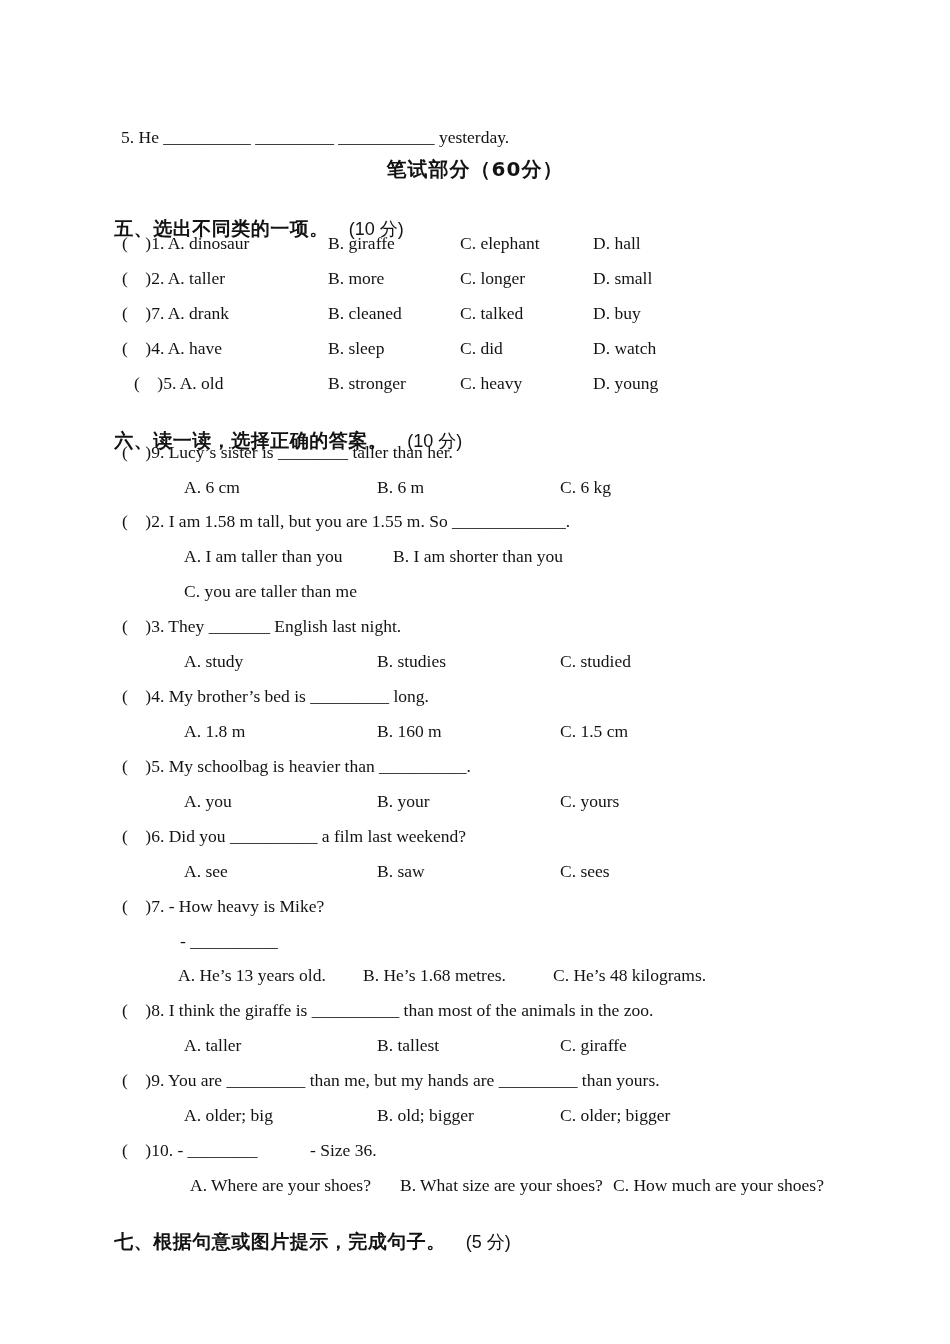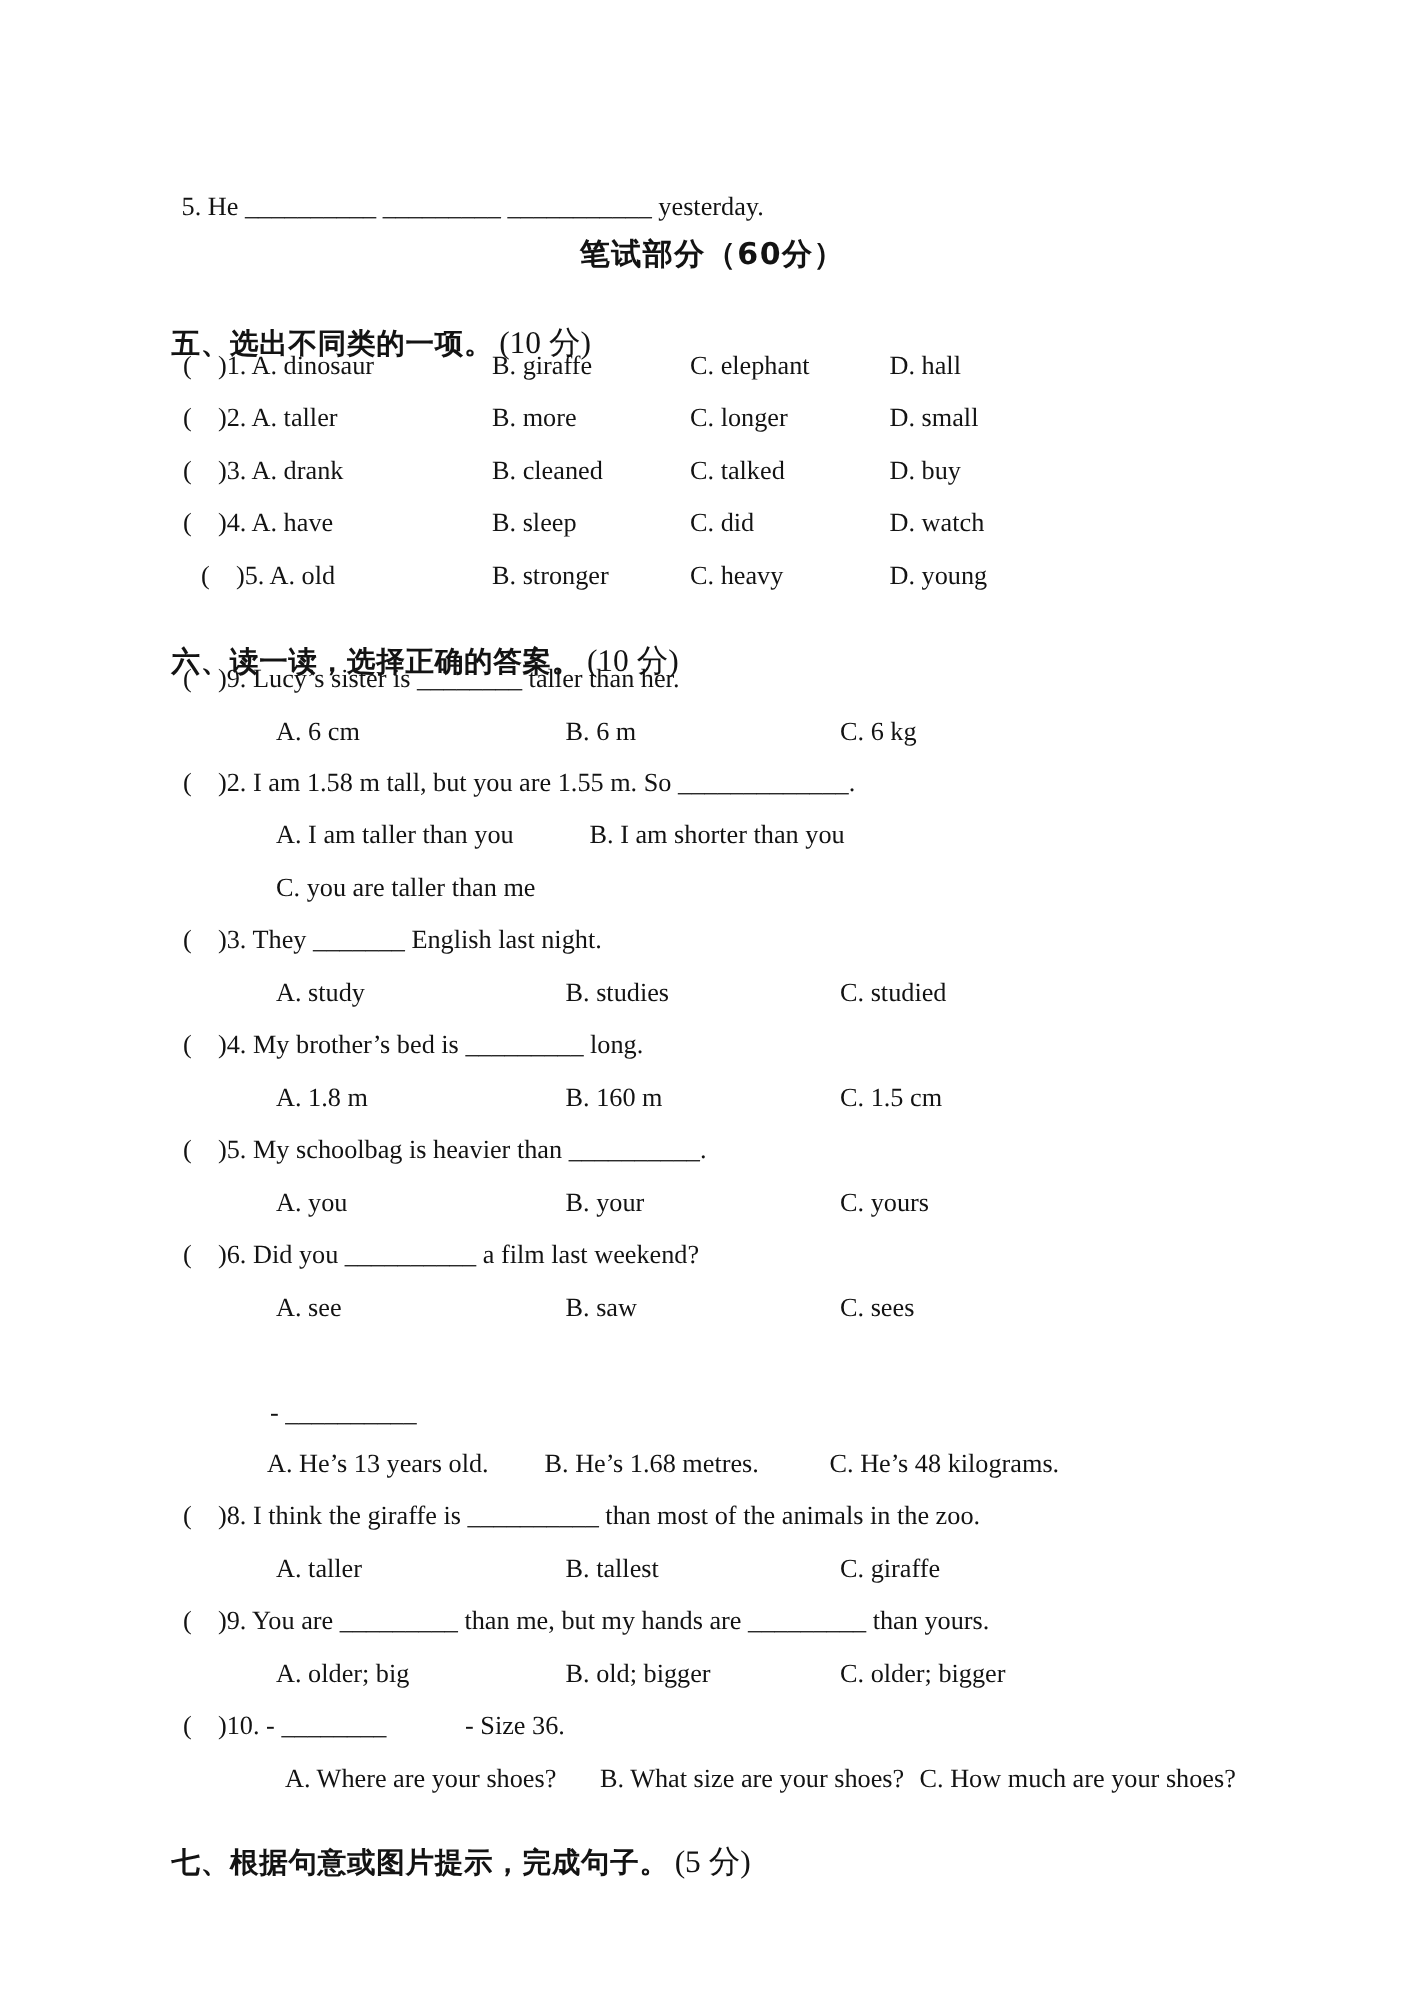--- a/index.html
+++ b/index.html
@@ -15,24 +15,24 @@
   }
   .ln { position:absolute; left:0; width:100%; height:26px; line-height:23px; }
   .t  { position:absolute; white-space:pre; }
   .cn {
     font-family:"DejaVu Sans", sans-serif;
     font-weight:700;
     font-size:19px;
     letter-spacing:0.5px;
   }
   .score {
-    font-family:Liberation Serif, serif;
+    font-family:Liberation Sans, sans-serif;
     font-weight:400;
-    font-size:21px;
-    margin-left:4px;
+    font-size:18px;
+    margin-left:20px;
   }
   .main-hdr {
     position:absolute; left:0; width:100%;
     text-align:center;
     font-family:"DejaVu Sans", sans-serif;
     font-weight:700;
     font-size:20px;
     letter-spacing:1px;
   }
 </style>
@@ -59,21 +59,21 @@
     <span class="t" style="left:460px">C. elephant</span>
     <span class="t" style="left:593px">D. hall</span>
   </div>
   <div class="ln" style="top:267px">
     <span class="t" style="left:122px">(    )2. A. taller</span>
     <span class="t" style="left:328px">B. more</span>
     <span class="t" style="left:460px">C. longer</span>
     <span class="t" style="left:593px">D. small</span>
   </div>
   <div class="ln" style="top:302px">
-    <span class="t" style="left:122px">(    )3. A. drank</span>
+    <span class="t" style="left:122px">(    )7. A. drank</span>
     <span class="t" style="left:328px">B. cleaned</span>
     <span class="t" style="left:460px">C. talked</span>
     <span class="t" style="left:593px">D. buy</span>
   </div>
   <div class="ln" style="top:337px">
     <span class="t" style="left:122px">(    )4. A. have</span>
     <span class="t" style="left:328px">B. sleep</span>
     <span class="t" style="left:460px">C. did</span>
     <span class="t" style="left:593px">D. watch</span>
   </div>
@@ -139,20 +139,23 @@
 
   <div class="ln" style="top:825px">
     <span class="t" style="left:122px">(    )6. Did you __________ a film last weekend?</span>
   </div>
   <div class="ln" style="top:860px">
     <span class="t" style="left:184px">A. see</span>
     <span class="t" style="left:377px">B. saw</span>
     <span class="t" style="left:560px">C. sees</span>
   </div>
 
+  <div class="ln" style="top:895px">
+    <span class="t" style="left:122px">(    )7. - How heavy is Mike?</span>
+  </div>
   <div class="ln" style="top:930px">
     <span class="t" style="left:180px">- __________</span>
   </div>
   <div class="ln" style="top:964px">
     <span class="t" style="left:178px">A. He’s 13 years old.</span>
     <span class="t" style="left:363px">B. He’s 1.68 metres.</span>
     <span class="t" style="left:553px">C. He’s 48 kilograms.</span>
   </div>
 
   <div class="ln" style="top:999px">

